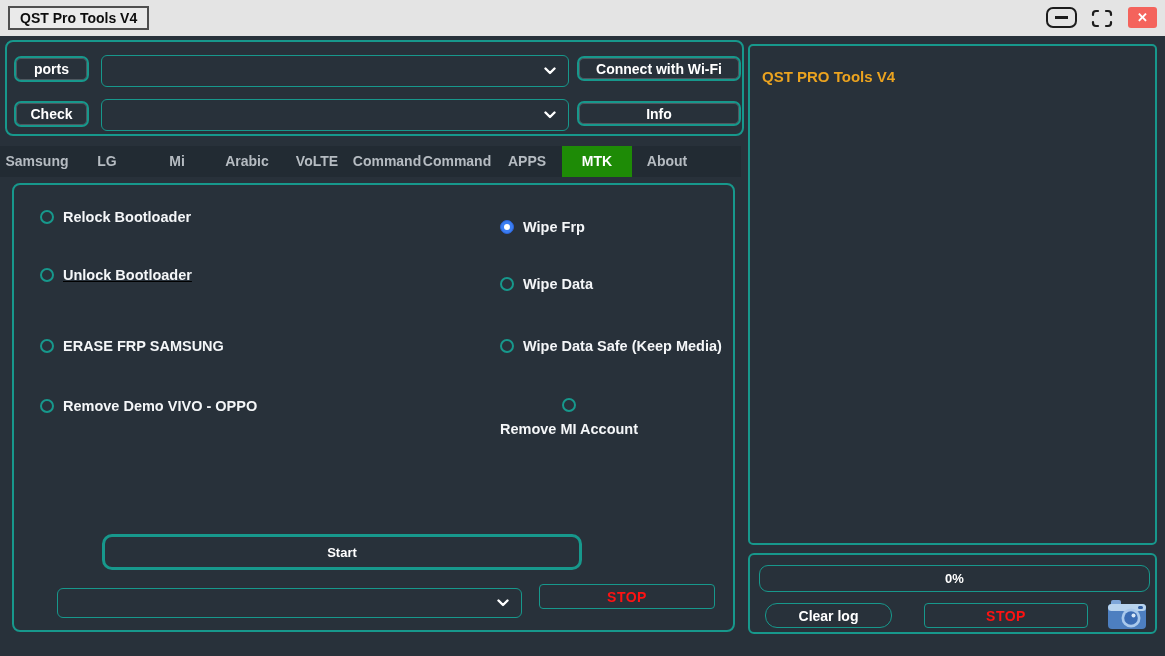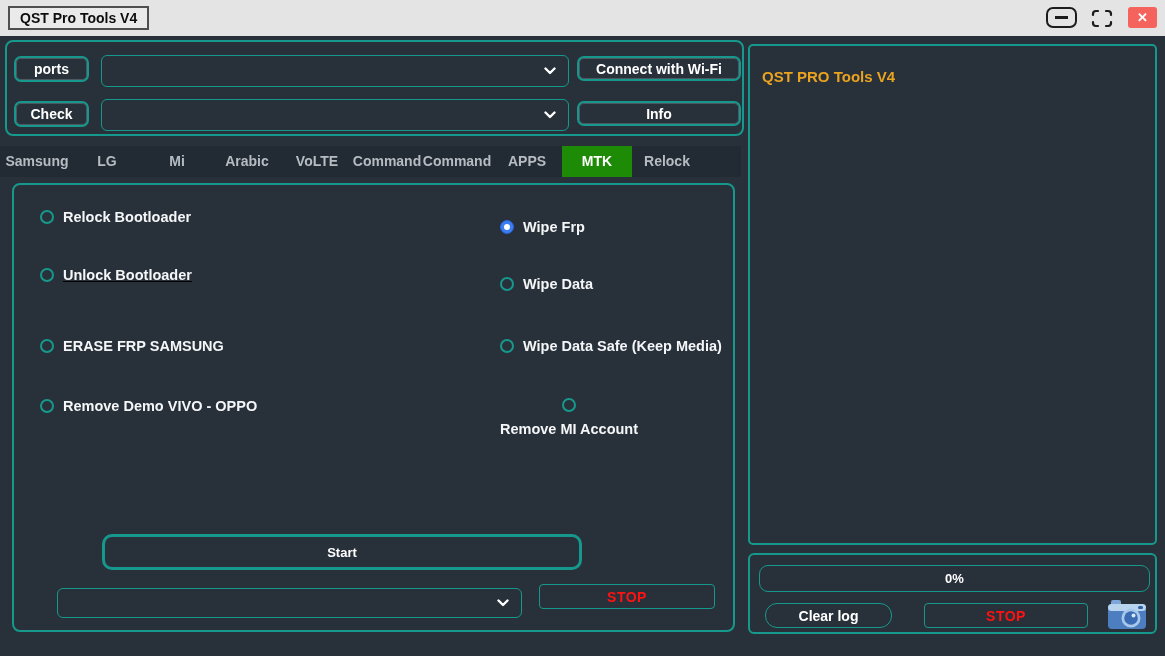--- a/index.html
+++ b/index.html
@@ -161,21 +161,21 @@
 <div class="tabbar">
   <div class="tab">Samsung</div>
   <div class="tab">LG</div>
   <div class="tab">Mi</div>
   <div class="tab">Arabic</div>
   <div class="tab">VoLTE</div>
   <div class="tab">Command</div>
   <div class="tab">Command</div>
   <div class="tab">APPS</div>
   <div class="tab active">MTK</div>
-  <div class="tab">Relock</div>
+  <div class="tab">About</div>
 </div>
 
 <div class="panel" style="left:12px; top:183px; width:723px; height:449px;">
 
   <div class="opt" style="left:26px; top:24px;">
     <span class="radio"></span>
     <span class="lbl">Relock Bootloader</span>
   </div>
   <div class="opt" style="left:26px; top:82px;text-decoration:underline;">
     <span class="radio"></span>

